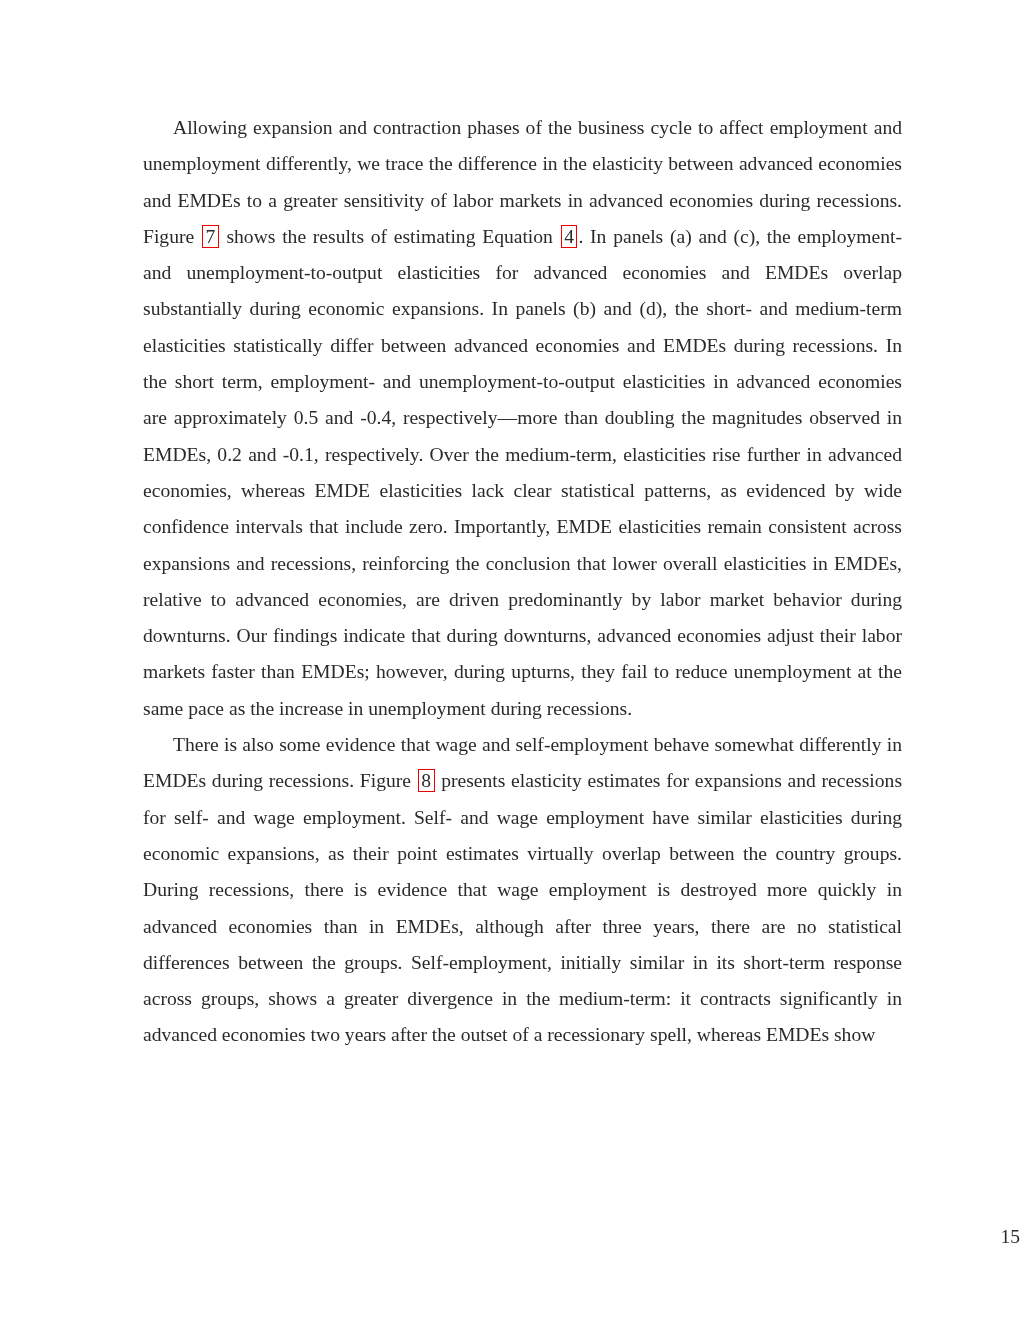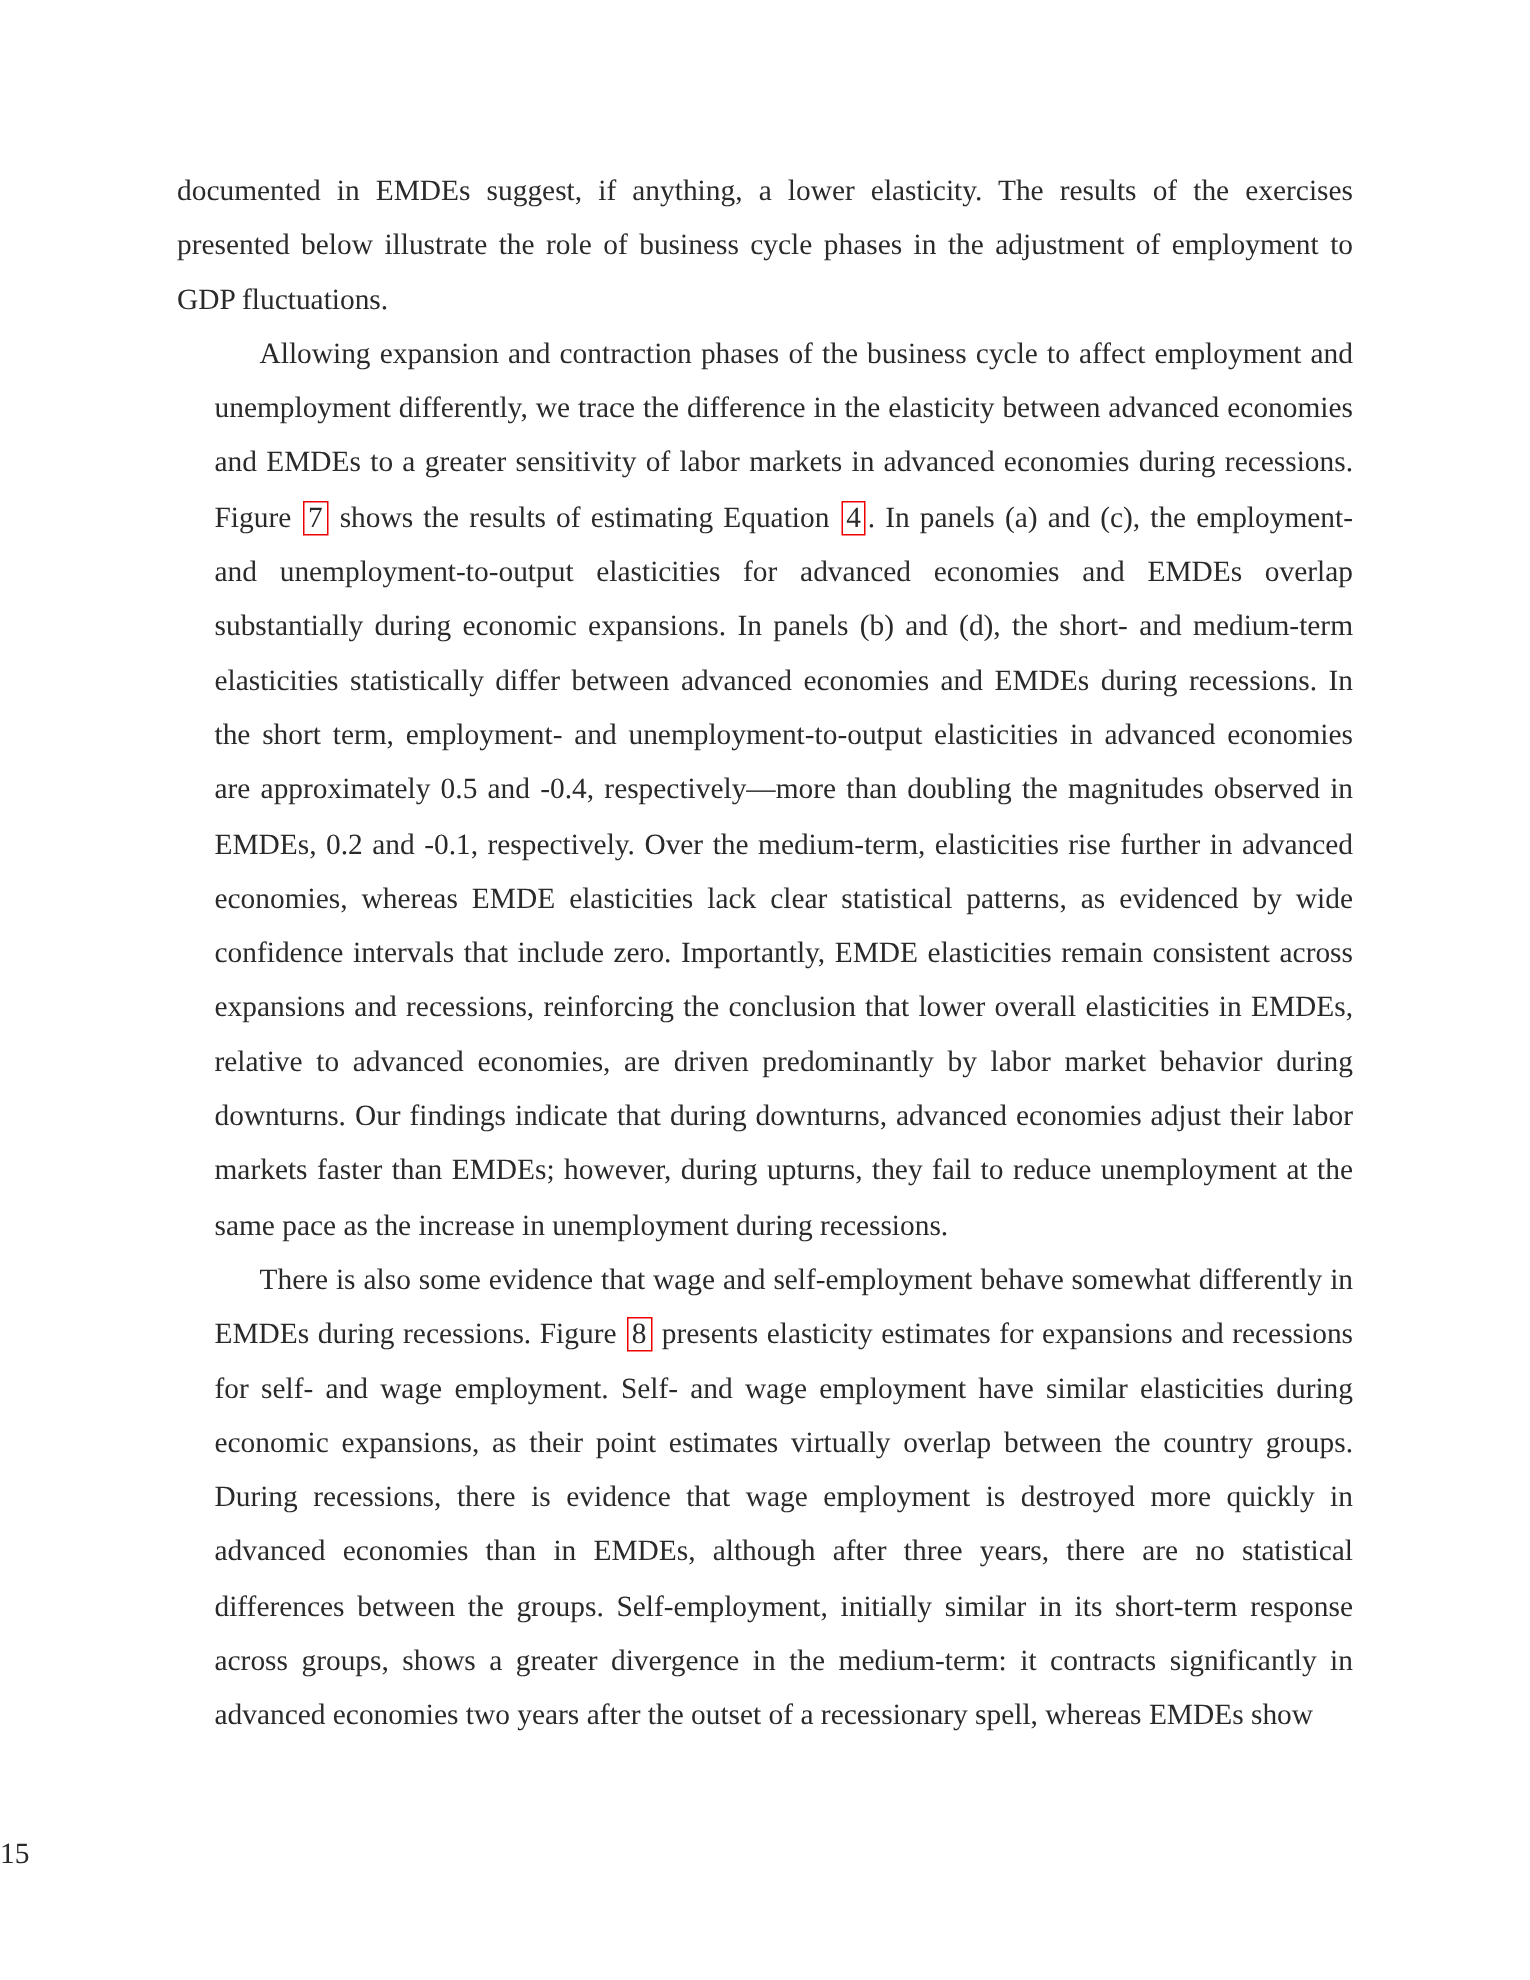--- a/index.html
+++ b/index.html
@@ -36,27 +36,26 @@
     padding: 0 2.5px;
     margin: 0 1px;
     color: #2a2a2a;
     cursor: pointer;
   }
   .page-number {
     position: absolute;
     left: 0;
     top: 1226px;
     width: 1020px;
-    text-align: left;
+    text-align: right;
     font-size: 19.6px;
     color: #2a2a2a;
   }
 </style>
 </head>
 <body>
 
 <div class="text-block">
-    <p class="para"><span>documented in EMDEs suggest, if anything, a lower elasticity.  The results of the exercises presented below illustrate the role of business cycle phases in the adjustment of employment to GDP fluctuations.</span></p>
     <p class="para indent"><span>Allowing expansion and contraction phases of the business cycle to affect employment and unemployment differently, we trace the difference in the elasticity between advanced economies and EMDEs to a greater sensitivity of labor markets in advanced economies during recessions.  Figure </span><span class="ref-box">7</span><span> shows the results of estimating Equation </span><span class="ref-box">4</span><span>.  In panels (a) and (c), the employment- and unemployment-to-output elasticities for advanced economies and EMDEs overlap substantially during economic expansions.  In panels (b) and (d), the short- and medium-term elasticities statistically differ between advanced economies and EMDEs during recessions.  In the short term, employment- and unemployment-to-output elasticities in advanced economies are approximately 0.5 and -0.4, respectively—more than doubling the magnitudes observed in EMDEs, 0.2 and -0.1, respectively.  Over the medium-term, elasticities rise further in advanced economies, whereas EMDE elasticities lack clear statistical patterns, as evidenced by wide confidence intervals that include zero.  Importantly, EMDE elasticities remain consistent across expansions and recessions, reinforcing the conclusion that lower overall elasticities in EMDEs, relative to advanced economies, are driven predominantly by labor market behavior during downturns.  Our findings indicate that during downturns, advanced economies adjust their labor markets faster than EMDEs; however, during upturns, they fail to reduce unemployment at the same pace as the increase in unemployment during recessions.</span></p>
     <p class="para indent"><span>There is also some evidence that wage and self-employment behave somewhat differently in EMDEs during recessions.  Figure </span><span class="ref-box">8</span><span> presents elasticity estimates for expansions and recessions for self- and wage employment.  Self- and wage employment have similar elasticities during economic expansions, as their point estimates virtually overlap between the country groups.  During recessions, there is evidence that wage employment is destroyed more quickly in advanced economies than in EMDEs, although after three years, there are no statistical differences between the groups.  Self-employment, initially similar in its short-term response across groups, shows a greater divergence in the medium-term: it contracts significantly in advanced economies two years after the outset of a recessionary spell, whereas EMDEs show</span></p>
   </div>
 
 <div class="page-number">15</div>
 
 </body></html>

